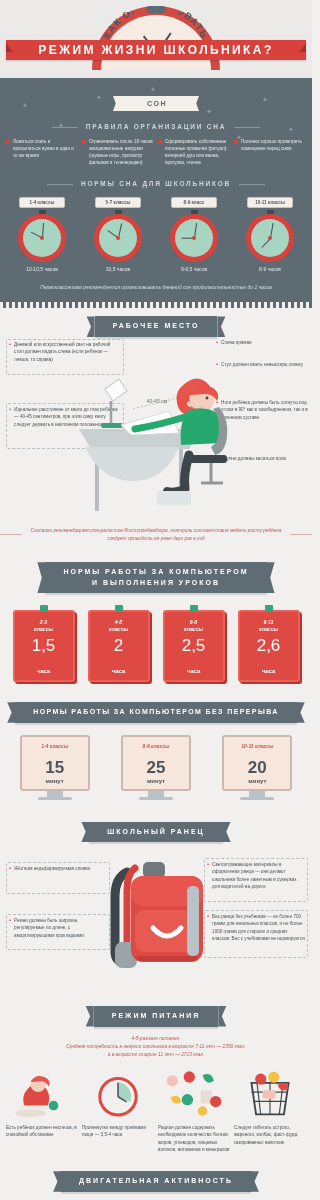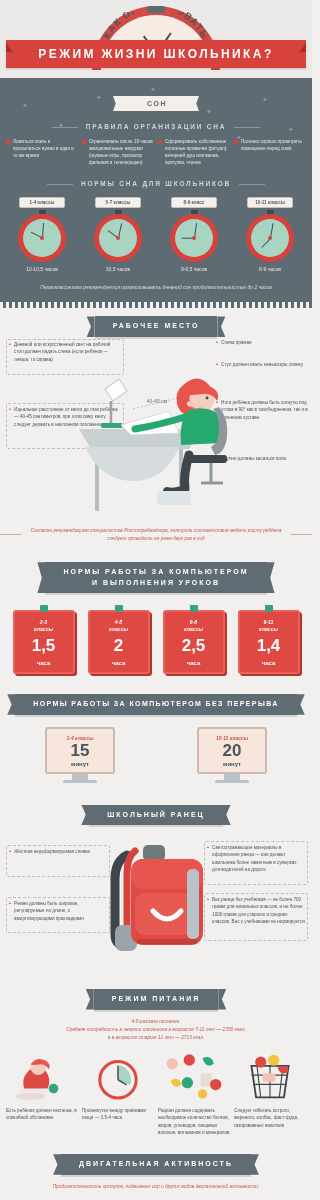--- a/index.html
+++ b/index.html
@@ -34,21 +34,21 @@
   }
   .arc-title svg { width: 118px; height: 50px; }
   .arc-title text { font-size: 9.5px; font-weight: bold; letter-spacing: 1.2px; fill: #4b565d; }
   .hands { position: absolute; left: 50%; top: 52px; transform: translateX(-50%); z-index: 4; }
   .hand { position: absolute; background: #444f56; transform-origin: bottom center; }
   .h1 { width: 1.6px; height: 20px; left: -1px; bottom: 0; transform: rotate(-38deg); }
   .h2 { width: 1.6px; height: 23px; left: 1px; bottom: 0; transform: rotate(34deg); }
   .hand-dot { position: absolute; left: -2px; bottom: -2px; width: 5px; height: 5px; border-radius: 50%; background: #444f56; }
 
   .ribbon {
-    position: absolute; left: 6px; right: 6px; top: 40px; height: 28px;
+    position: absolute; left: 6px; right: 6px; top: 40px; height: 20px;
     background: #d8423c; z-index: 6;
     display: flex; align-items: center; justify-content: center;
     box-shadow: 0 1px 2px rgba(0,0,0,.18);
   }
   .ribbon::before, .ribbon::after {
     content: ""; position: absolute; top: 3px;
     border-style: solid; border-color: #a8312d transparent transparent transparent;
   }
   .ribbon::before { left: -0px; border-width: 9px 0 0 7px; border-color: transparent transparent transparent #a8312d; }
   .ribbon::after { right: -0px; border-width: 9px 7px 0 0; border-color: transparent #a8312d transparent transparent; }
@@ -152,32 +152,32 @@
   
   .cards { display: flex; justify-content: space-around; padding: 6px 6px 12px; }
   .card { width: 62px; position: relative; }
   .card-clip { width: 8px; height: 7px; background: #3aa17e; margin: 0 auto; position: relative; z-index: 2; border-radius: 1px; }
   .card-body {
     background: #de4a43; border: 2px solid #e8625a; border-radius: 3px;
     padding: 7px 2px 6px; text-align: center; color: #fff;
     box-shadow: 2px 2px 0 #b8342f; margin-top: -2px;
   }
   .card-grade { font-size: 5.2px; font-style: italic; font-weight: bold; line-height: 1.35; }
-  .card-num { font-size: 17px; font-weight: bold; margin: 3px 0 4px; }
+  .card-num { font-size: 17px; font-weight: normal; margin: 3px 0 12px; }
   .card-unit { font-size: 6px; font-weight: bold; }
 
   
   .monitors { display: flex; justify-content: space-around; padding: 6px 4px 14px; }
   .mon { width: 70px; text-align: center; }
   .mon-screen {
     background: #f7e6dc; border: 2px solid #ccb8ae; border-radius: 3px;
     padding: 6px 2px 5px; color: #b0443f;
   }
   .mon-grade { font-size: 5px; font-style: italic; font-weight: bold; color: #c2564f; }
-  .mon-num { font-size: 17px; font-weight: bold; color: #4a555c; line-height: 1.1; margin-top: 1px; }
+  .mon-num { font-size: 17px; font-weight: bold; color: #4a555c; line-height: 1.1; margin-top: 10px; }
   .mon-unit { font-size: 6px; font-weight: bold; color: #4a555c; }
   .mon-neck { width: 16px; height: 6px; background: #b9c2c6; margin: 0 auto; }
   .mon-base { width: 34px; height: 3px; background: #b9c2c6; margin: 0 auto; border-radius: 2px; }
 
   
   .backpack-stage { position: relative; height: 150px; }
   .bp-illo { position: absolute; left: 50%; transform: translateX(-50%); top: 2px; width: 130px; height: 146px; }
 
   
   .nutri-note { text-align: center; font-size: 4.8px; font-style: italic; color: #c05a54; line-height: 1.7; padding: 2px 16px 8px; }
@@ -419,36 +419,45 @@
         <div class="card-body">
           <div class="card-grade">6-8<br>классы</div>
           <div class="card-num">2,5</div>
           <div class="card-unit">часа</div>
         </div>
       </div>
       <div class="card">
         <div class="card-clip"></div>
         <div class="card-body">
           <div class="card-grade">9-11<br>классы</div>
-          <div class="card-num">1,4</div>
+          <div class="card-num">2,6</div>
           <div class="card-unit">часа</div>
         </div>
       </div>
     </div>
   </div>
 
   <div>
     <div class="banner-wrap">
       <div class="banner" style="letter-spacing:1.4px;">НОРМЫ РАБОТЫ ЗА КОМПЬЮТЕРОМ БЕЗ ПЕРЕРЫВА</div>
     </div>
     <div class="monitors">
       <div class="mon">
         <div class="mon-screen">
           <div class="mon-grade">1-4 классы</div>
           <div class="mon-num">15</div>
+          <div class="mon-unit">минут</div>
+        </div>
+        <div class="mon-neck"></div>
+          <div class="mon-base"></div>
+      </div>
+      <div class="mon">
+        <div class="mon-screen">
+          <div class="mon-grade">8-9 классы</div>
+          <div class="mon-num">25</div>
           <div class="mon-unit">минут</div>
         </div>
         <div class="mon-neck"></div>
           <div class="mon-base"></div>
       </div>
       <div class="mon">
         <div class="mon-screen">
           <div class="mon-grade">10-11 классы</div>
           <div class="mon-num">20</div>
           <div class="mon-unit">минут</div>

